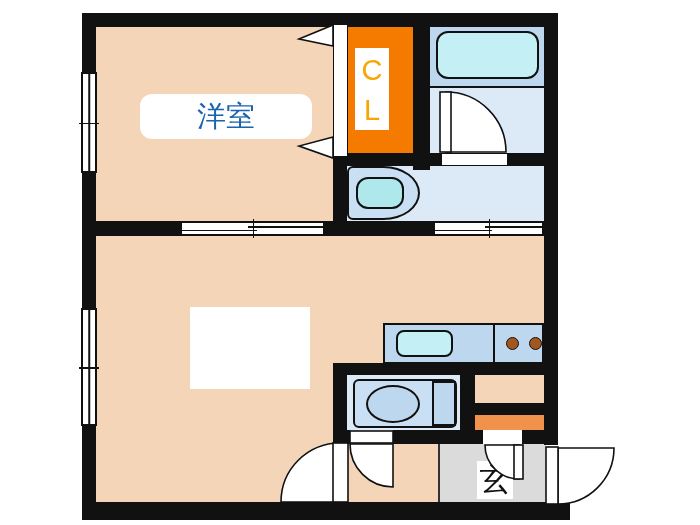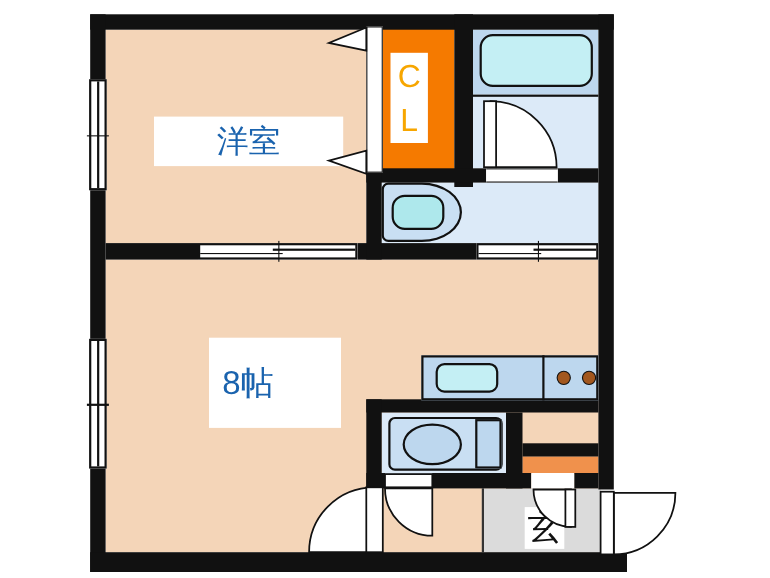--- a/index.html
+++ b/index.html
@@ -94,25 +94,24 @@
   <div class="abs" style="left:383px;top:323px;width:161px;height:41px;background:var(--fixture-blue,#BDD7EE);border:2px solid var(--wall,#111);"></div>
   <div class="abs" style="left:396px;top:330px;width:57px;height:27px;background:var(--tub-cyan,#C4EFF4);border:2px solid var(--wall,#111);border-radius:8px;"></div>
   <div class="abs" style="left:493px;top:323px;width:2px;height:41px;background:var(--wall,#111);"></div>
   <div class="abs" style="left:506px;top:337px;width:13px;height:13px;border-radius:50%;background:var(--burner-brown,#A2571E);border:1.5px solid var(--wall,#111);"></div>
   <div class="abs" style="left:529px;top:337px;width:13px;height:13px;border-radius:50%;background:var(--burner-brown,#A2571E);border:1.5px solid var(--wall,#111);"></div>
 
   <div class="abs" style="left:353px;top:379px;width:104px;height:49px;background:var(--unit-blue,#C9DFF3);border:2px solid var(--wall,#111);border-radius:6px;"></div>
   <div class="abs" style="left:366px;top:385px;width:54px;height:38px;background:var(--fixture-blue,#BDD7EE);border:2px solid var(--wall,#111);border-radius:50%;"></div>
   <div class="abs" style="left:432px;top:381px;width:24px;height:45px;background:var(--fixture-blue,#BDD7EE);border:2px solid var(--wall,#111);"></div>
 
-  <div class="abs label" style="left:140px;top:106px;width:172px;height:45px;font-size:29px;">
+  <div class="abs label" style="left:140px;top:94px;width:172px;height:45px;font-size:29px;border-radius:12px;">
     <span>洋室</span>
   </div>
   <div class="abs label" style="left:190px;top:307px;width:120px;height:82px;flex-direction:column;align-items:flex-start;justify-content:center;padding-left:12px;font-size:30px;line-height:37px;">
-    <span>8帖</span>
   </div>
   <div class="abs" style="left:355px;top:48px;width:34px;height:82px;background:#fff;color:var(--closet-label-amber,#F7A600);font-size:29px;line-height:40px;text-align:center;word-break:break-all;padding-top:2px;">CL</div>
   <div class="abs" style="left:477px;top:461px;width:36px;height:38px;background:#fff;color:#111;font-size:31px;display:flex;align-items:center;justify-content:center;">
     <span>玄</span>
   </div>
 
   <svg width="700" height="525" viewBox="0 0 700 525">
 
     <path class="doorpie" d="M446,152 L446,92 A60,60 0 0 1 506,152 Z"></path>
     <rect class="doorleaf" x="440" y="92" width="11" height="60"></rect>

